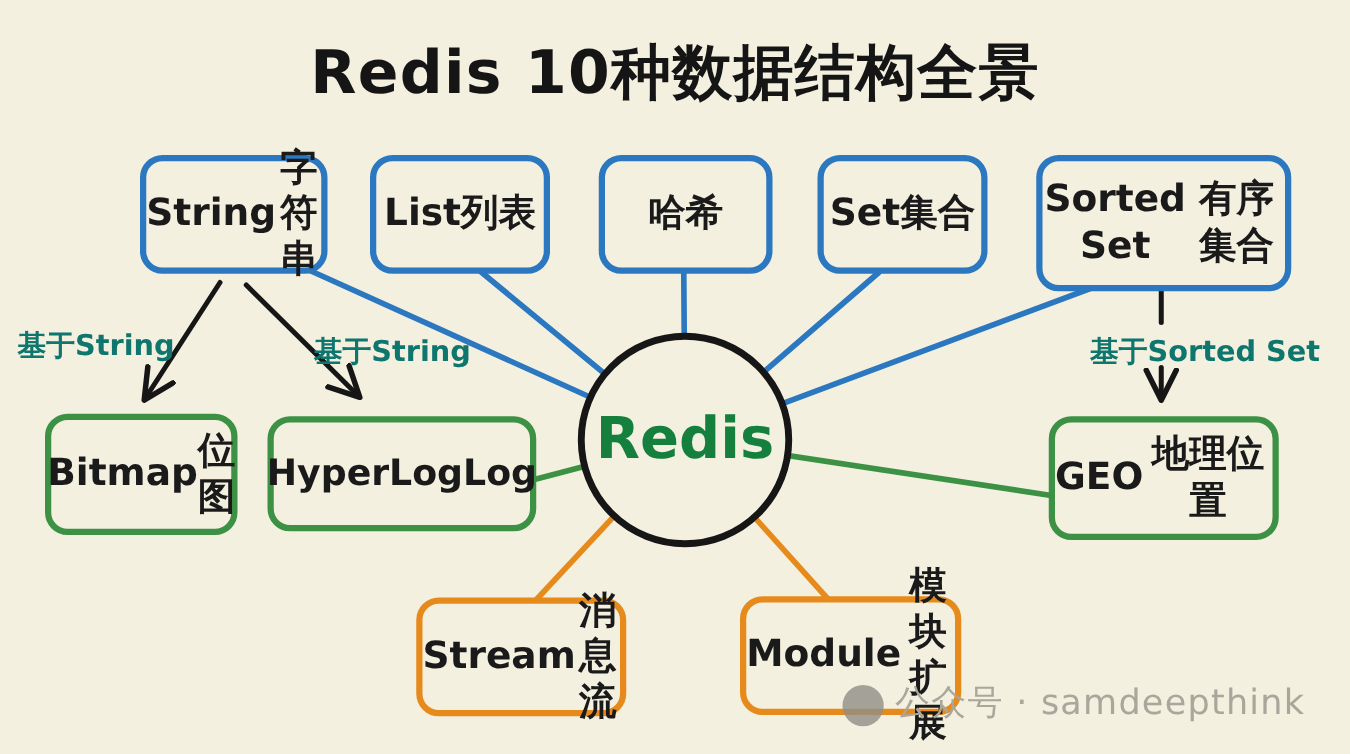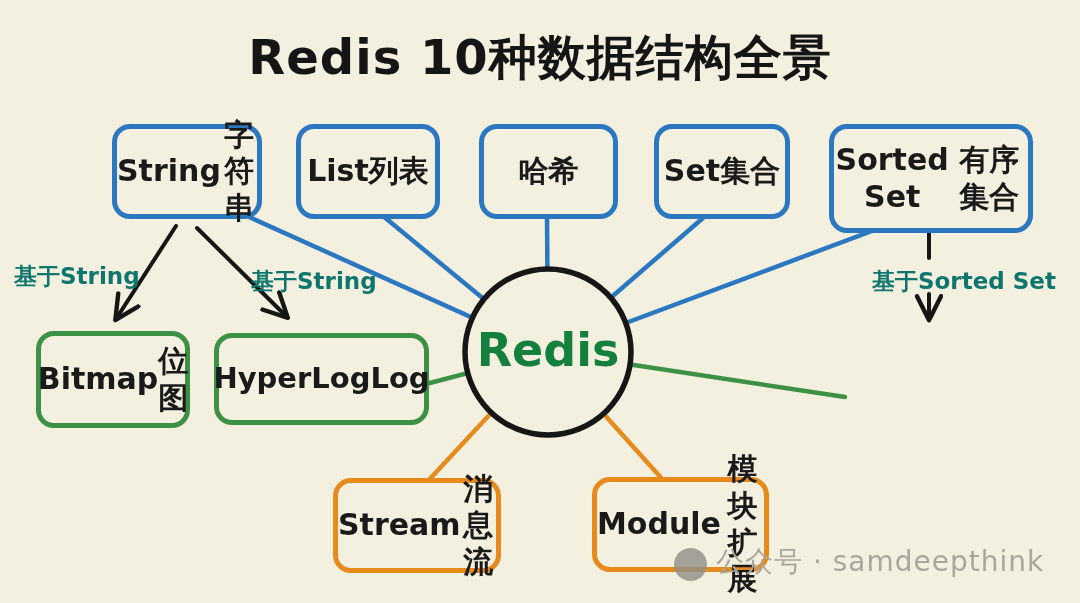--- a/index.html
+++ b/index.html
@@ -97,20 +97,24 @@
   </div>
 
   <div class="node green" style="left:36px;top:331px;width:154px;height:97px;">
     <span class="en">Bitmap</span>
     <span class="zh">位图</span>
   </div>
   <div class="node green" style="left:214px;top:333px;width:215px;height:92px;font-size:29px;">
     <span class="en">HyperLogLog</span>
 
   </div>
+  <div class="node green" style="left:839px;top:333px;width:184px;height:99px;">
+    <span class="en">GEO</span>
+    <span class="zh">地理位置</span>
+  </div>
 
   <div class="node orange" style="left:333px;top:478px;width:168px;height:95px;">
     <span class="en">Stream</span>
     <span class="zh">消息流</span>
   </div>
   <div class="node orange" style="left:592px;top:477px;width:177px;height:95px;">
     <span class="en">Module</span>
     <span class="zh">模块扩展</span>
   </div>
 

